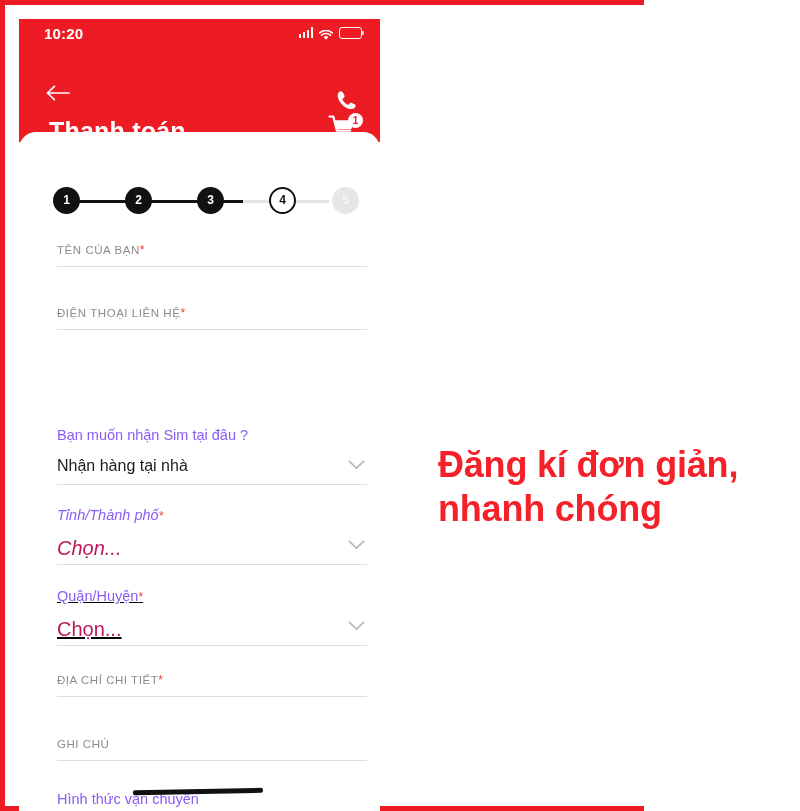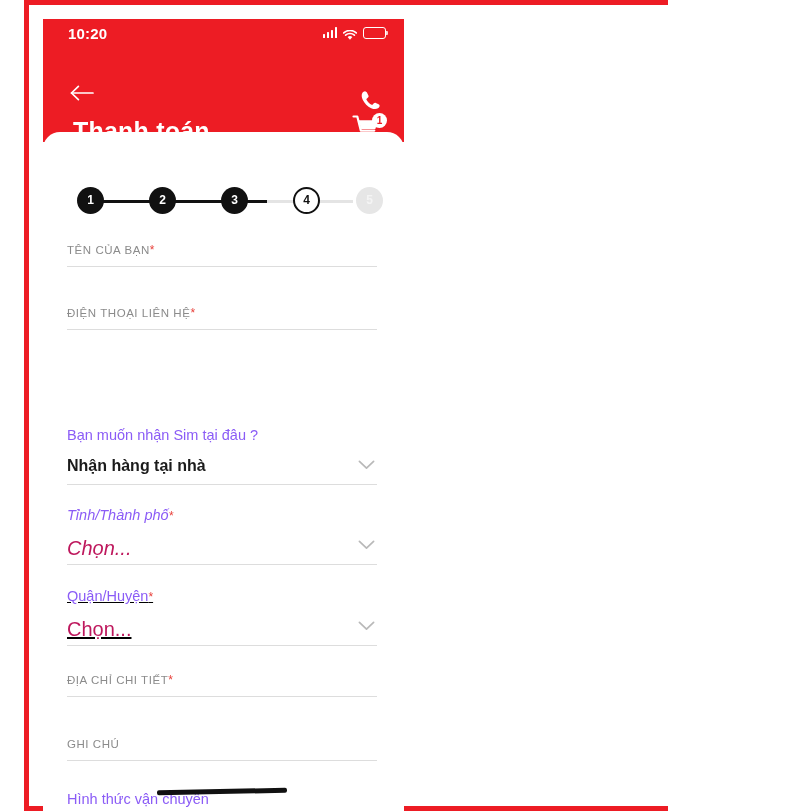--- a/index.html
+++ b/index.html
@@ -19,21 +19,20 @@
   #frame {
     position: absolute;
     left: 0; top: 0;
     width: 644px; height: 811px;
     box-sizing: border-box;
     border-left: 5px solid #ED1C24;
     border-top: 5px solid #ED1C24;
     border-bottom: 5px solid #ED1C24;
     border-right: none;
     background: #ffffff;
-    margin-left: 24px;
   }
 
   
   #phone {
     position: absolute;
     left: 14px; top: 14px;
     width: 361px;
     height: 797px;
     background: #ffffff;
     overflow: hidden;
@@ -180,21 +179,21 @@
   .step-dot.done { background: #111111; color: #ffffff; }
   .step-dot.current {
     background: #ffffff;
     color: #111111;
     border: 2.3px solid #111111;
     line-height: 23px;
   }
   .step-dot.todo { background: #e6e6e6; color: #f4f4f4; }
 
   
-  .field { position: absolute; left: 24px; width: 310px; }
+  .field { position: absolute; left: 38px; width: 310px; }
   .lab-caps {
     font-size: 11.5px;
     color: #8b8b8b;
     letter-spacing: .55px;
     text-transform: uppercase;
     white-space: nowrap;
   }
   .lab-norm {
     font-size: 14.5px;
     color: #8b5cf6;
@@ -204,21 +203,21 @@
   .uline {
     position: absolute;
     left: 0;
     width: 310px;
     height: 1px;
     background: #dddddd;
   }
   .val-strong {
     font-size: 16px;
     color: #1b1b1b;
-    font-weight: bold;
+    font-weight: normal;
     white-space: nowrap;
   }
   .val-placeholder {
     font-size: 20px;
     color: #be185d;
     white-space: nowrap;
   }
   .chev {
     position: absolute;
     right: 2px;
@@ -377,14 +376,18 @@
       <div class="field" style="top:658px;">
         <span class="lab-norm">Hình thức vận chuyển</span>
       </div>
 
     </div>
 
     <div id="scroll-smudge"></div>
 
   </div>
 
+  <div id="caption">
+    <div>Đăng kí đơn giản,</div>
+    <div>nhanh chóng</div>
+  </div>
 
 </div>
 
 </body></html>

